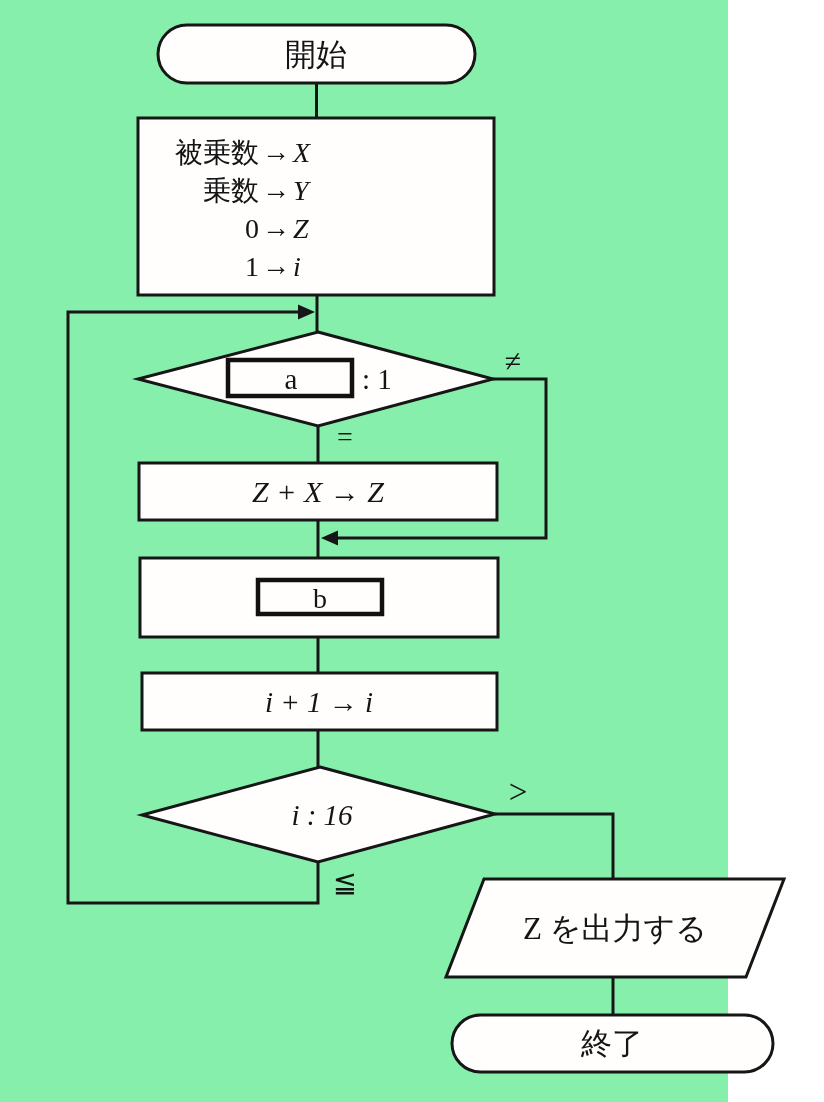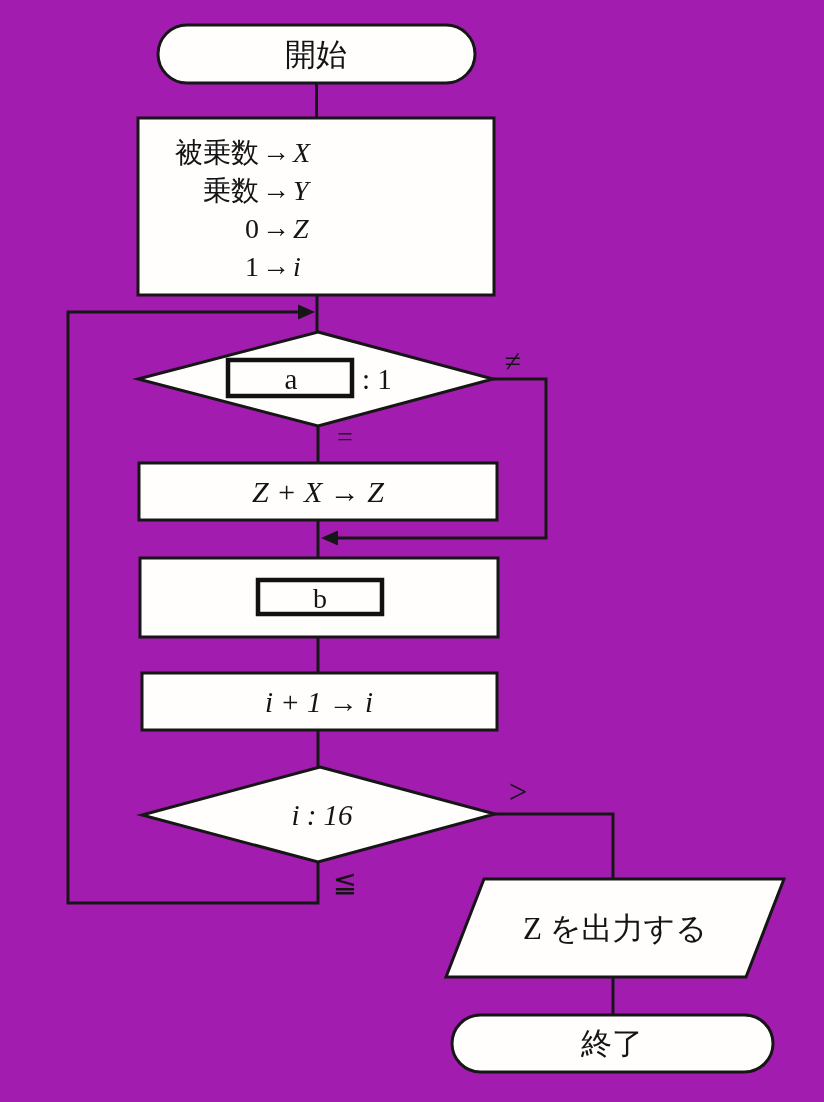--- a/index.html
+++ b/index.html
@@ -2,23 +2,23 @@
 <html><head>
 <meta charset="utf-8">
 <style>
   html, body {
     margin: 0;
     padding: 0;
     background: #ffffff;
   }
   .page {
     position: relative;
-    width: 824px;
+    width: 728px;
     height: 1102px;
-    background: #a21caf;
+    background: #86efac;
     font-family: "Liberation Serif", "DejaVu Serif", serif;
   }
   svg text {
     font-family: "Liberation Serif", "DejaVu Serif", serif;
     fill: #141414;
   }
   .jp   { font-style: normal; }
   .math { font-style: italic; }
   .shape {
     fill: #fffefd;

